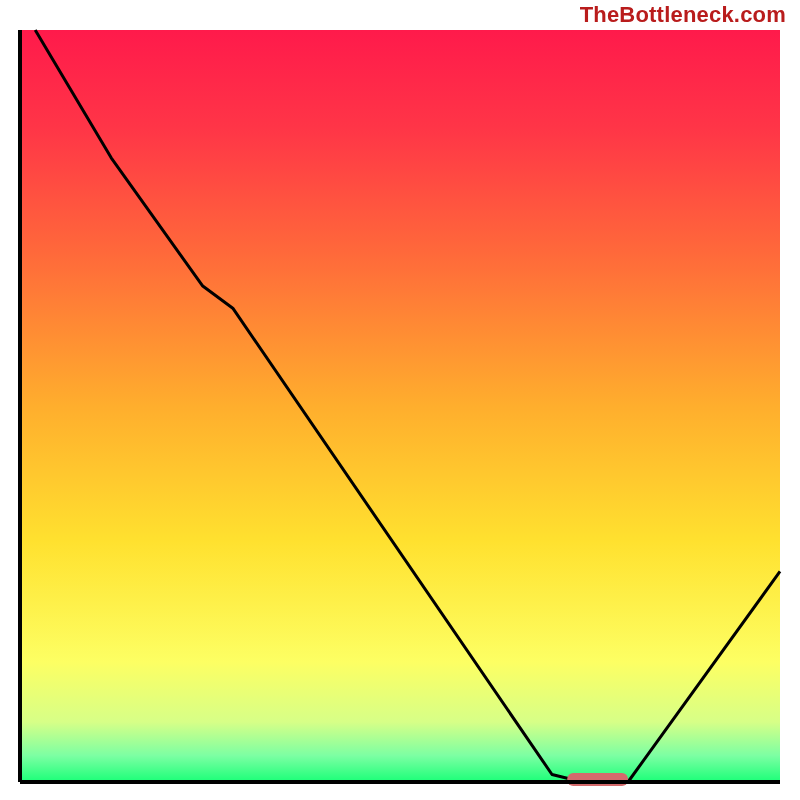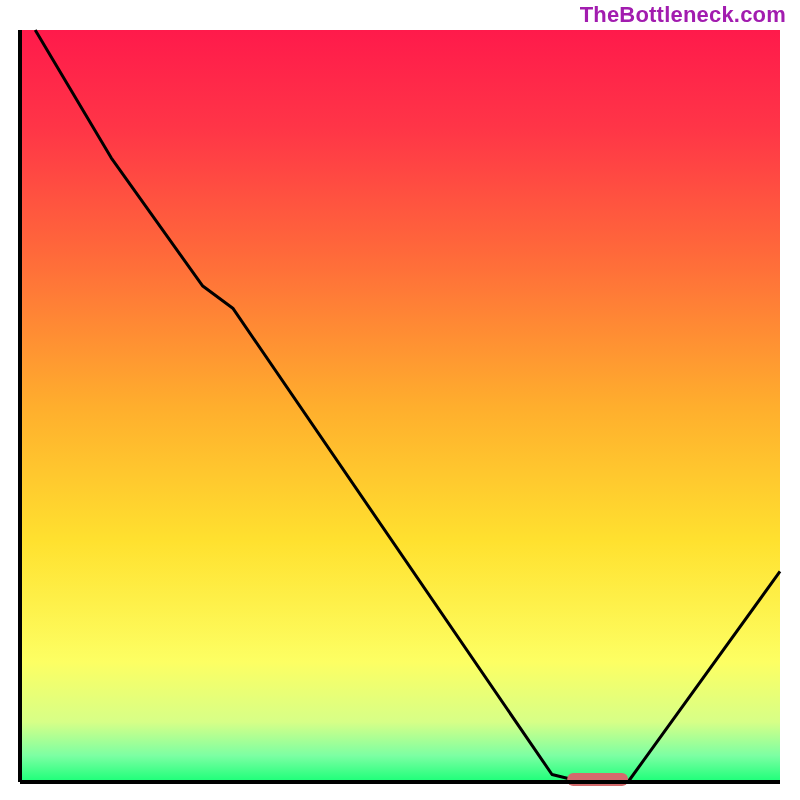--- a/index.html
+++ b/index.html
@@ -15,21 +15,21 @@
     width: 800px;
     height: 800px;
   }
   .attribution {
     position: absolute;
     top: 2px;
     right: 14px;
     font-family: Arial, Helvetica, sans-serif;
     font-size: 22px;
     font-weight: 700;
-    color: #a21caf;
+    color: #b91c1c;
     letter-spacing: 0.2px;
   }
   svg {
     position: absolute;
     left: 0;
     top: 0;
   }
 </style>
 </head>
 <body>

